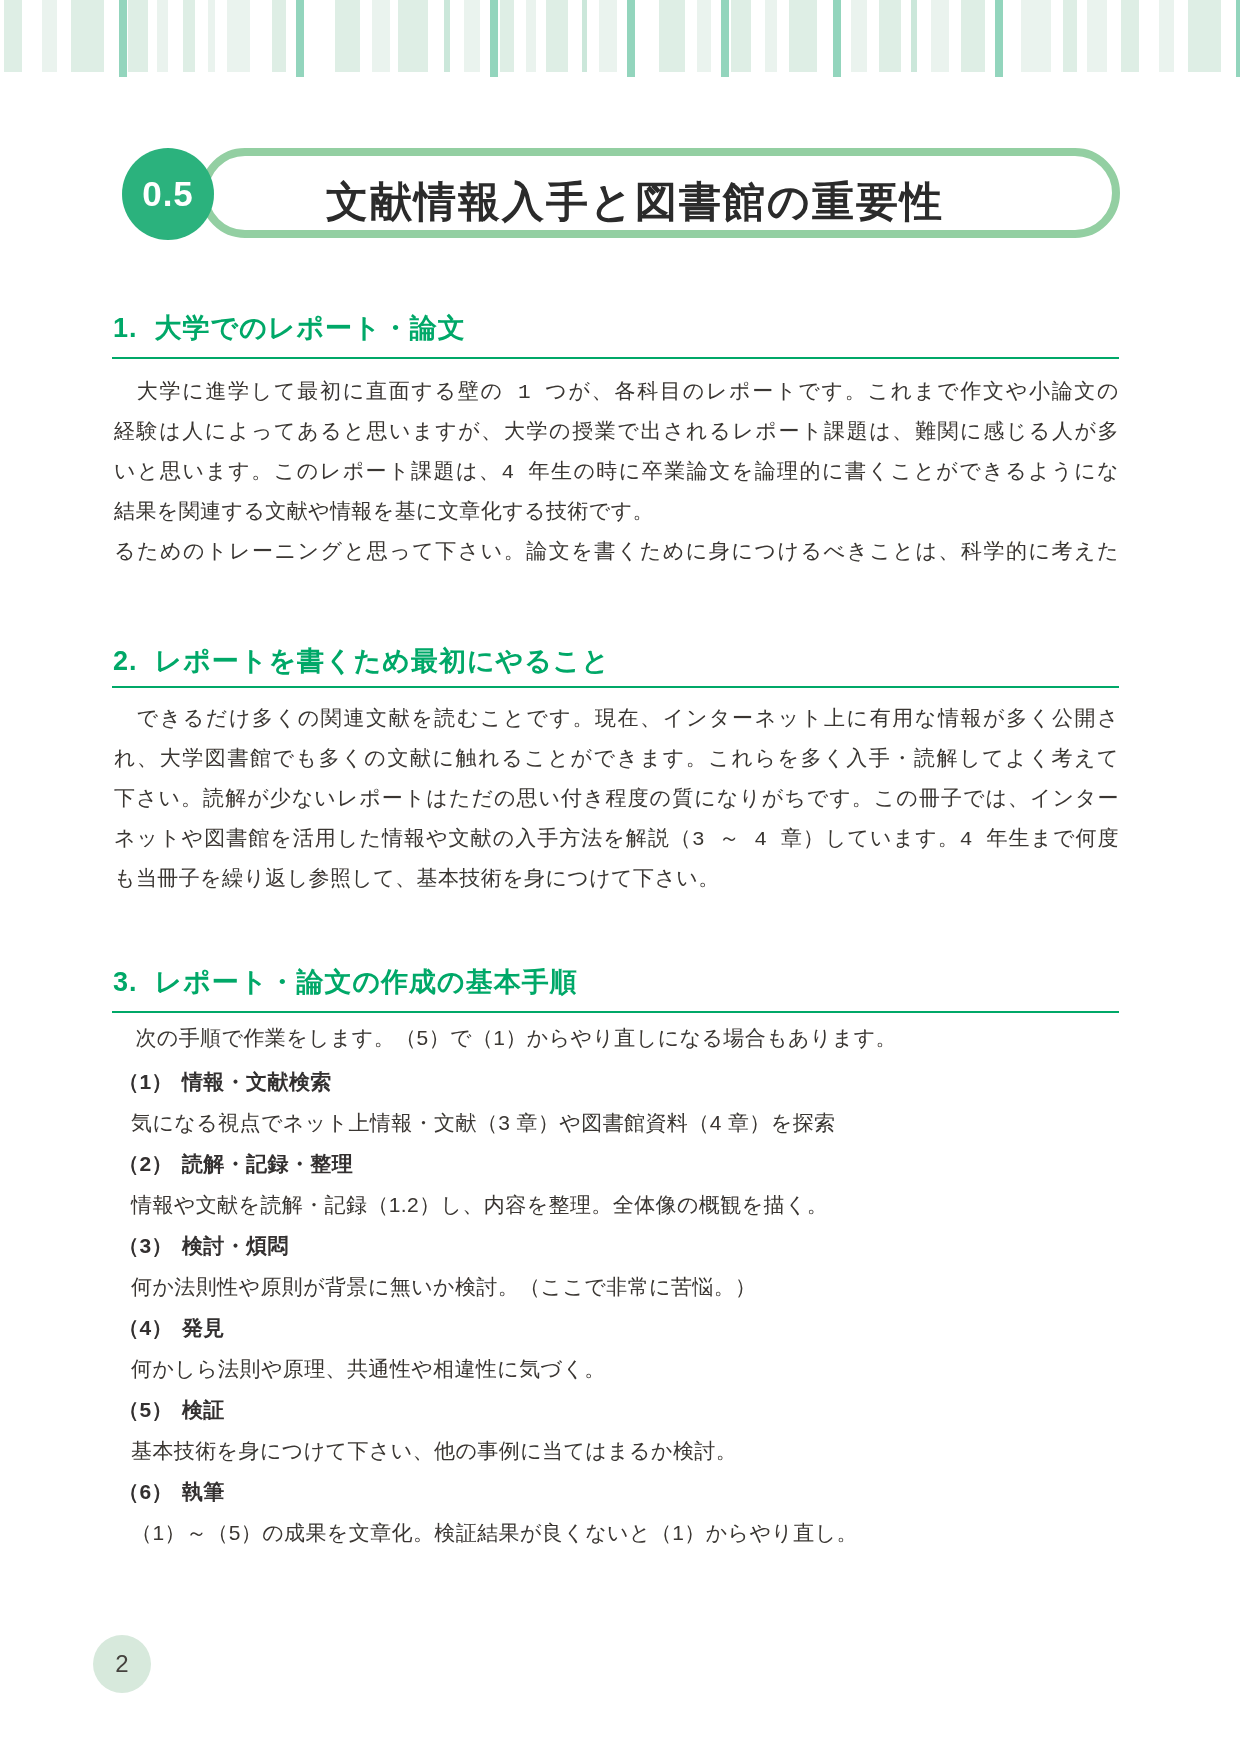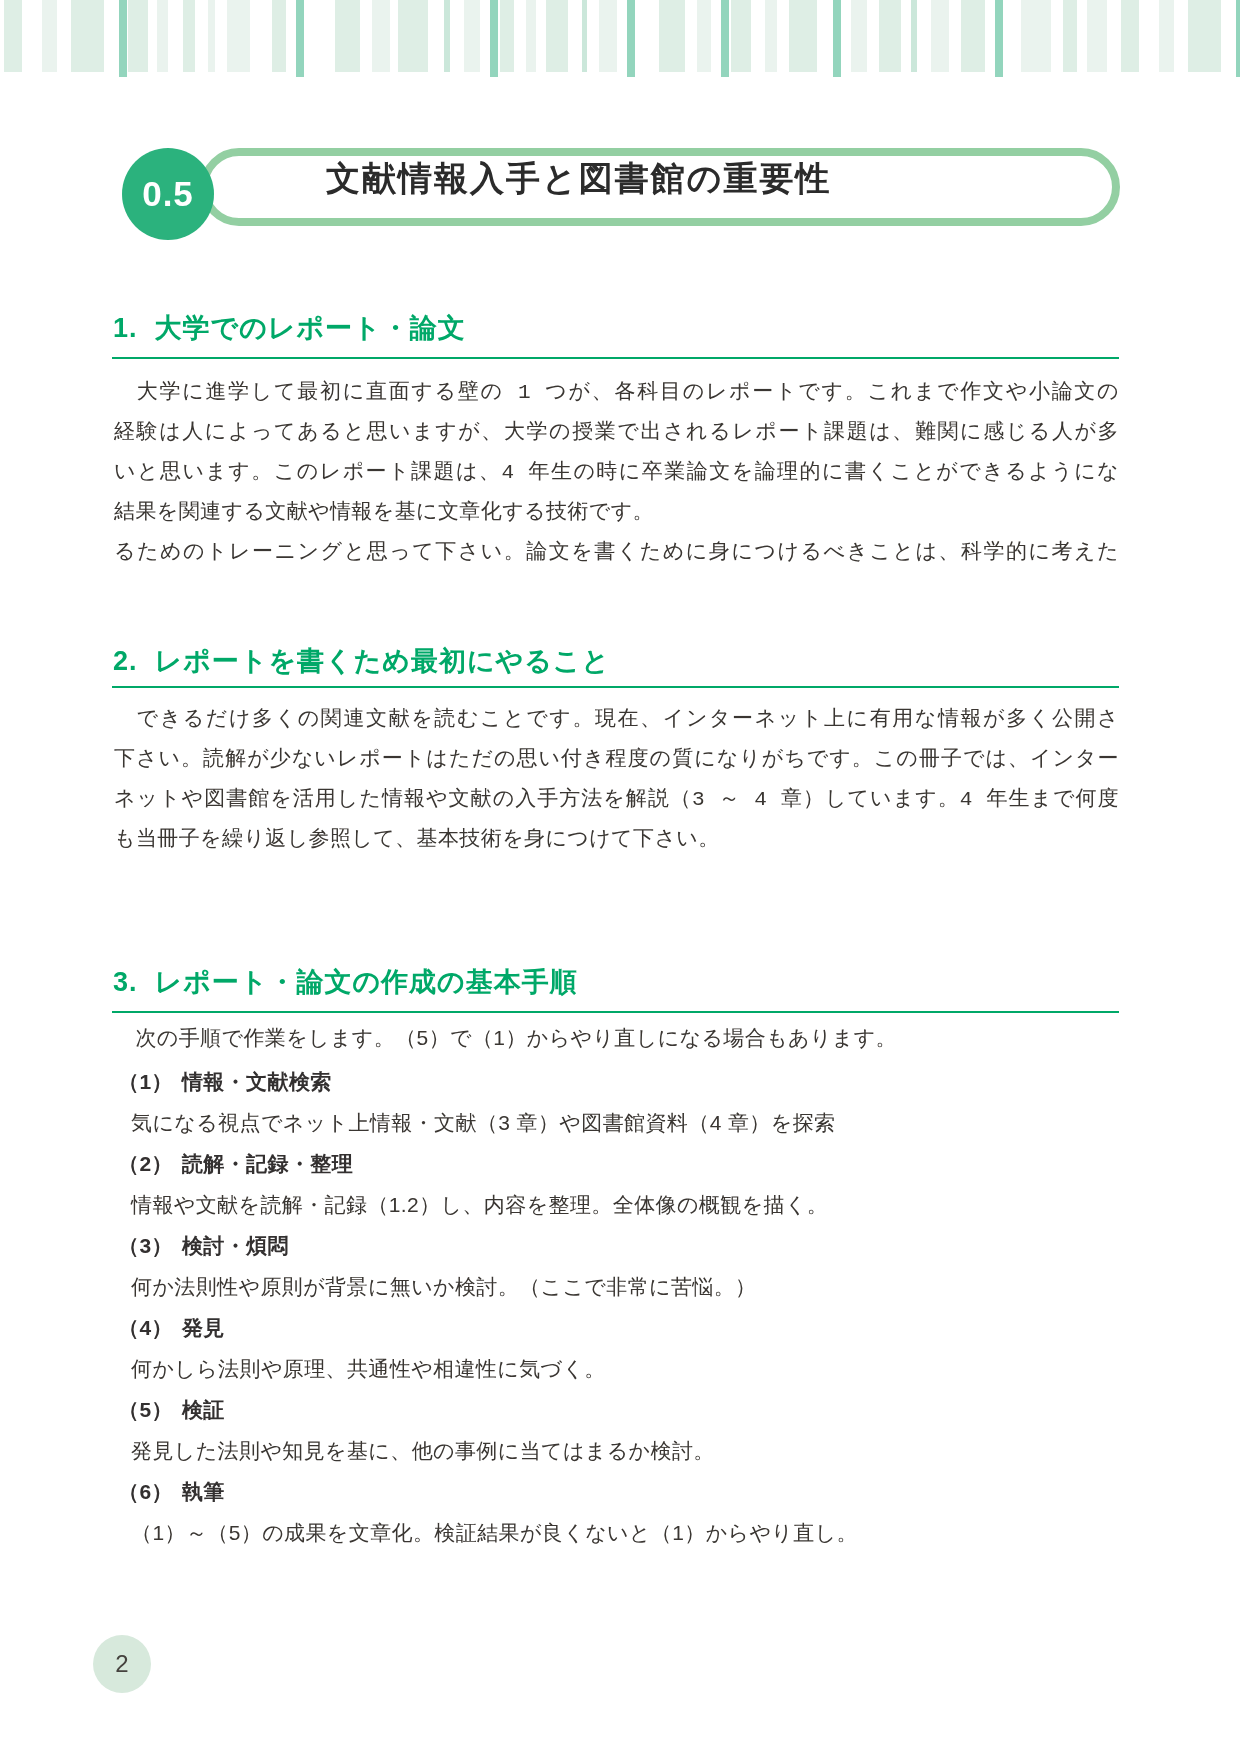--- a/index.html
+++ b/index.html
@@ -21,24 +21,24 @@
     background:#ffffff; overflow:hidden;
   }
 
   
   .stripes { position:absolute; top:0; left:0; width:1240px; height:80px; overflow:hidden; }
   .stripes .st { position:absolute; top:0; }
 
   
   .title-block { position:absolute; left:112px; top:138px; width:1016px; height:106px; }
   .title-pill {
-    position:absolute; left:88px; top:10px; width:920px; height:78px;
+    position:absolute; left:88px; top:10px; width:920px; height:90px;
     background:#ffffff; border:8px solid var(--pill-border);
-    border-radius:46px; display:flex; align-items:flex-start;
-    padding-left:118px; font-size:34px; font-weight:bold; color:#2B2B2B;
+    border-radius:46px; display:flex; align-items:flex-end;
+    padding-left:118px; font-size:42px; font-weight:bold; color:#2B2B2B;
     letter-spacing:2px;
   }
   .badge {
     position:absolute; left:10px; top:10px; width:92px; height:92px;
     background:var(--badge); border-radius:50%;
     display:flex; align-items:center; justify-content:center;
     color:#ffffff; font-size:35px; font-weight:bold; letter-spacing:1px;
   }
 
   
@@ -146,20 +146,21 @@
       <div class="pline just">るためのトレーニングと思って下さい。論文を書くために身につけるべきことは、科学的に考えた</div>
     </div>
 
   <div class="sec-head" id="h2">
     <span>2.</span>
     <span>レポートを書くため最初にやること</span>
   </div>
   <div class="sec-rule" id="r2"></div>
   <div class="para" id="p2">
       <div class="pline just">　できるだけ多くの関連文献を読むことです。現在、インターネット上に有用な情報が多く公開さ</div>
+      <div class="pline just">れ、大学図書館でも多くの文献に触れることができます。これらを多く入手・読解してよく考えて</div>
       <div class="pline just">下さい。読解が少ないレポートはただの思い付き程度の質になりがちです。この冊子では、インター</div>
       <div class="pline just">ネットや図書館を活用した情報や文献の入手方法を解説（3 ～ 4 章）しています。4 年生まで何度</div>
       <div class="pline">も当冊子を繰り返し参照して、基本技術を身につけて下さい。</div>
     </div>
 
   <div class="sec-head" id="h3">
     <span>3.</span>
     <span>レポート・論文の作成の基本手順</span>
   </div>
   <div class="sec-rule" id="r3"></div>
@@ -187,21 +188,21 @@
     <div class="step-title">
       <span>（4）</span>
       <span>発見</span>
     </div>
     <div class="step-desc">何かしら法則や原理、共通性や相違性に気づく。</div>
 
     <div class="step-title">
       <span>（5）</span>
       <span>検証</span>
     </div>
-    <div class="step-desc">発見した法則や知見を基に、他の事例に当てはまるか検討。</div>
+    <div class="step-desc">基本技術を身につけて下さい、他の事例に当てはまるか検討。</div>
 
     <div class="step-title">
       <span>（6）</span>
       <span>執筆</span>
     </div>
     <div class="step-desc">（1）～（5）の成果を文章化。検証結果が良くないと（1）からやり直し。</div>
   </div>
 
   <div class="pagenum-circle">
     <span>2</span>

